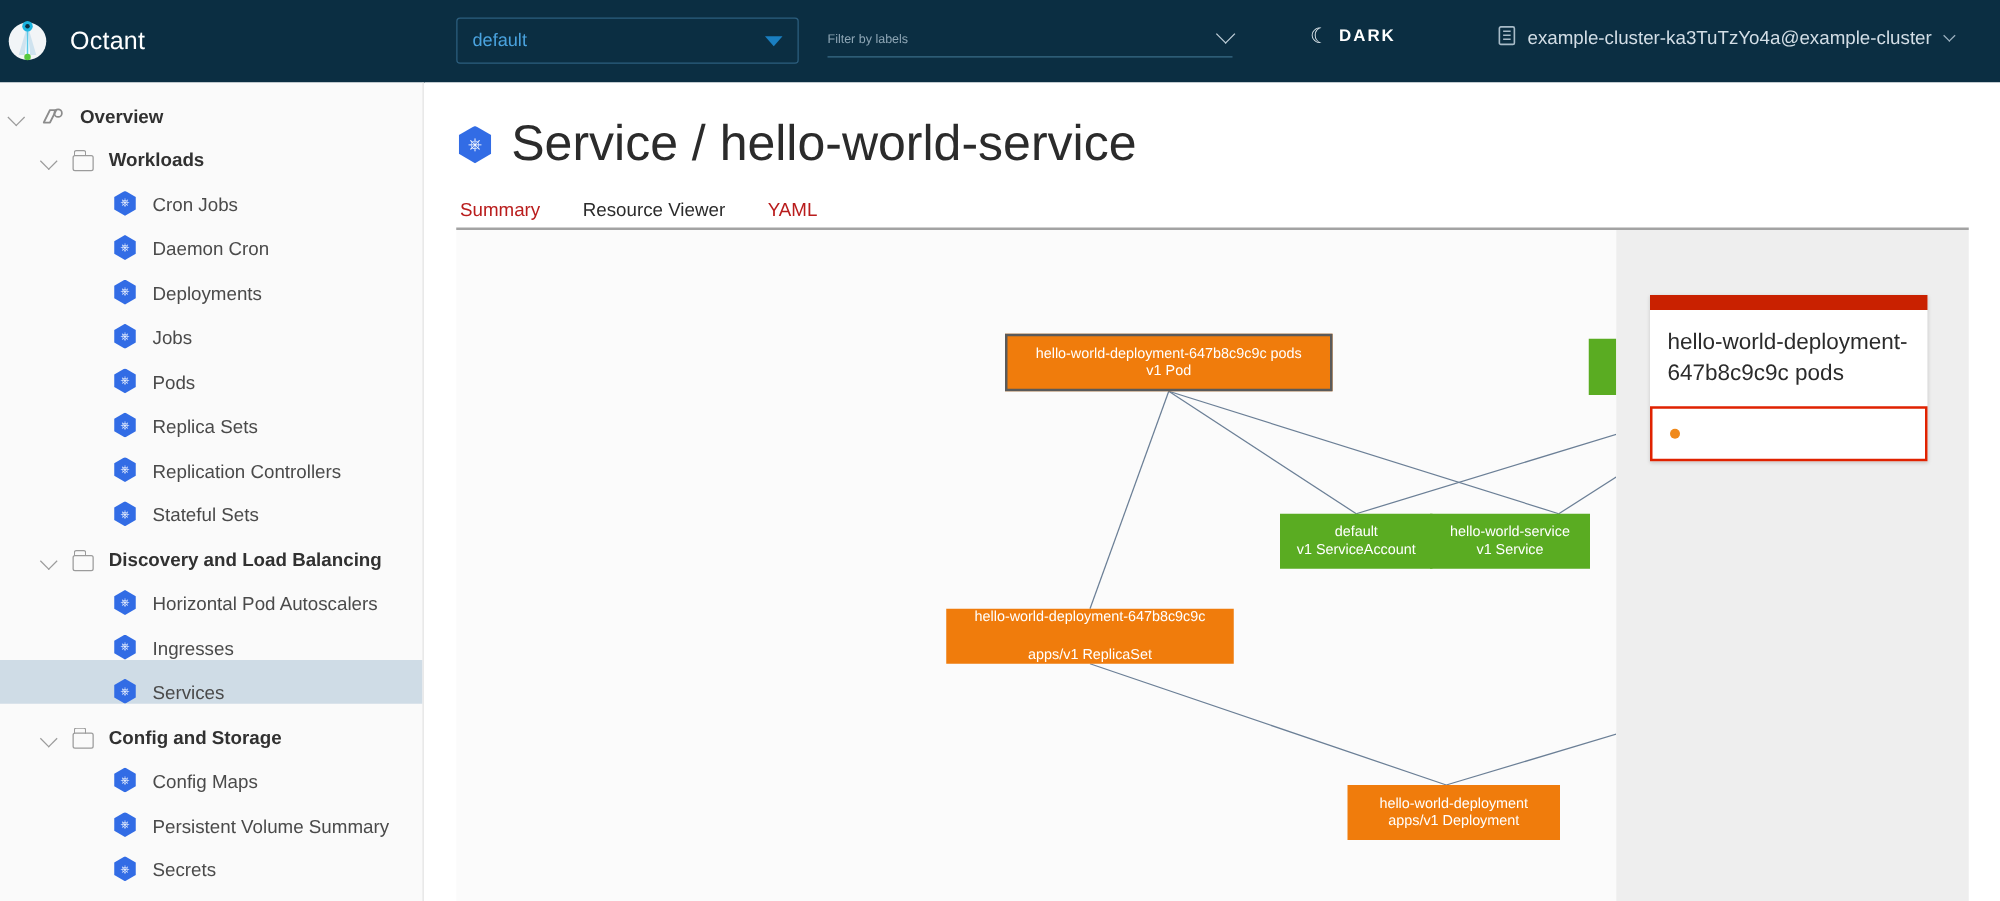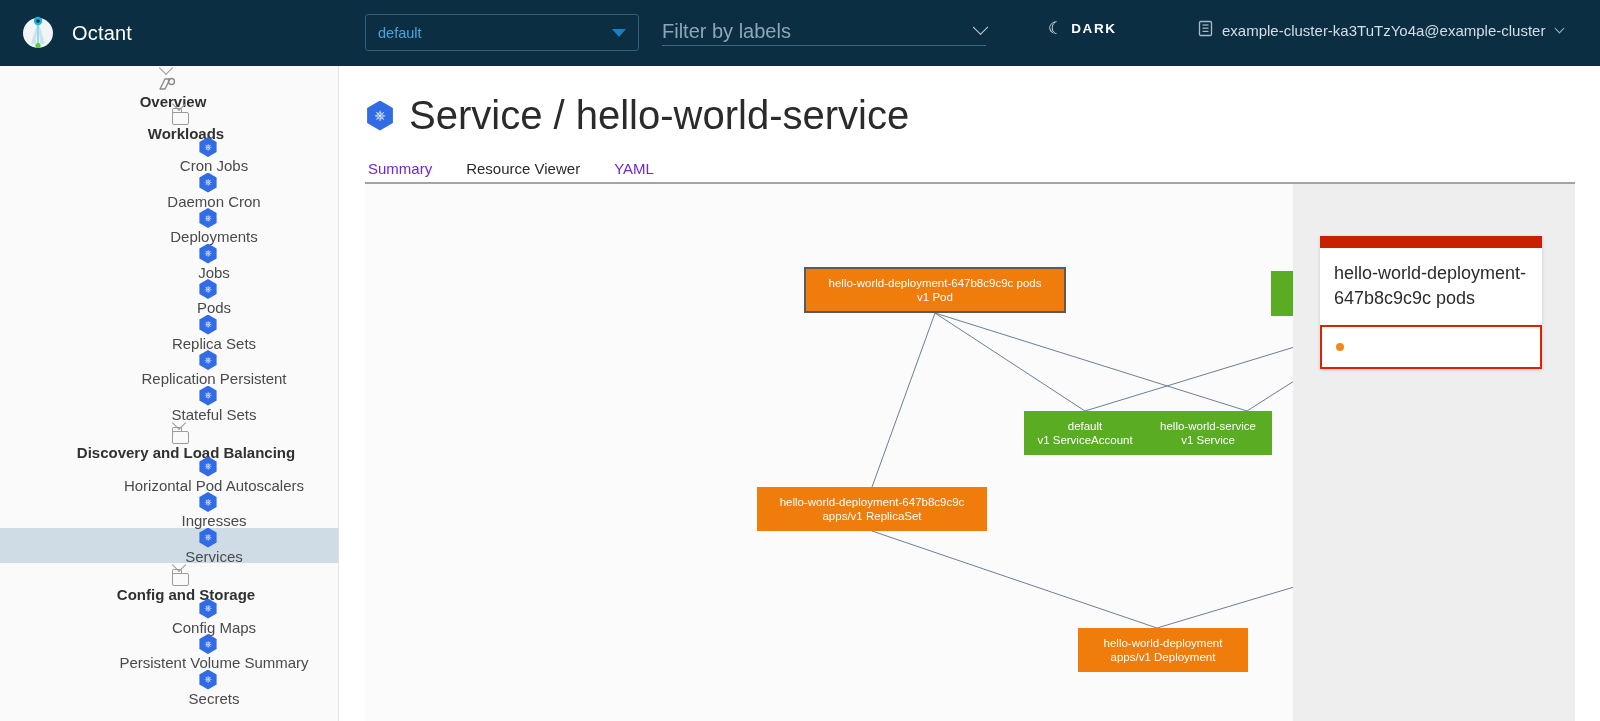--- a/index.html
+++ b/index.html
@@ -8,40 +8,40 @@
     font-family: "Liberation Sans", sans-serif;
     background: #fff; overflow: hidden;
   }
   #app { position: relative; width: 1600px; height: 721px; }
 
   
   .header {
     position: absolute; top: 0; left: 0; width: 1600px; height: 66px;
     background: #0b2e42; display: flex; align-items: center;
   }
-  .brand { display: flex; align-items: center; width: 339px; height: 66px; padding-left: 18px; }
+  .brand { display: flex; align-items: center; width: 339px; height: 66px; padding-left: 2px; }
   .logo-wrap { width: 40px; height: 40px; position: relative; }
   .brand-name {
     color: #fff; font-size: 20px; margin-left: 14px; letter-spacing: .2px;
   }
   .ns-select {
     position: absolute; left: 365px; top: 14px; width: 274px; height: 37px;
     border: 1px solid #2d5f7f; border-radius: 3px; background: transparent;
     display: flex; align-items: center; padding: 0 12px;
   }
   .ns-select .val { color: #4aa3df; font-size: 14.5px; flex: 1; }
   .caret-down {
     width: 0; height: 0; border-left: 7px solid transparent;
     border-right: 7px solid transparent; border-top: 8px solid #1a7fc1;
   }
   .label-filter {
     position: absolute; left: 662px; top: 18px; width: 324px; height: 28px;
     border-bottom: 1px solid #3a6c87; display: flex; align-items: center;
   }
-  .label-filter .ph { color: #8ea6b5; font-size: 20px; flex: 1; }
+  .label-filter .ph { color: #8ea6b5; font-size: 10px; flex: 1; }
   .chev {
     width: 11px; height: 11px; border-right: 1.6px solid #c3d2db;
     border-bottom: 1.6px solid #c3d2db; transform: rotate(45deg) translate(-3px,-3px);
   }
   .dark-toggle {
     position: absolute; left: 1048px; top: 20px; display: flex;
     align-items: center; gap: 8px; color: #fff;
   }
   .moon { font-size: 17px; color: #e6eef3; line-height: 1; }
   .dark-txt { font-size: 13.5px; font-weight: bold; letter-spacing: 1.6px; }
@@ -54,21 +54,21 @@
     border-bottom: 1.4px solid #9fb4c2; transform: rotate(45deg); margin-left: 2px;
     position: relative; top: -2px;
   }
 
   
   .sidebar {
     position: absolute; top: 66px; left: 0; width: 339px; height: 655px;
     background: #fafafa; border-right: 1px solid #e3e3e3; overflow: hidden;
   }
   .nav-row {
-    display: flex; align-items: center; height: 35.5px; font-size: 15px; color: #4a4a4a; flex-direction: column;
+    display: flex; align-items: flex-end; height: 35.5px; font-size: 15px; color: #4a4a4a;
   }
   .nav-row.lvl0 { padding-left: 8px; font-weight: bold; color: #313131; }
   .nav-row.lvl1 { padding-left: 34px; font-weight: bold; color: #313131; }
   .nav-row.lvl2 { padding-left: 90px; }
   .nav-row.active { background: #cfdce6; }
   .nav-caret {
     width: 10px; height: 10px; border-right: 1.8px solid #9b9b9b;
     border-bottom: 1.8px solid #9b9b9b; transform: rotate(45deg);
     margin-right: 14px; position: relative; top: -3px; flex: 0 0 auto;
   }
@@ -93,21 +93,21 @@
   .main { position: absolute; top: 66px; left: 340px; width: 1260px; height: 655px; background: #fff; }
   .page-title { display: flex; align-items: center; padding: 27px 0 0 25px; }
   .title-ico {
     width: 30px; height: 30px; background: #326ce5; margin-right: 14px;
     clip-path: polygon(50% 0%, 93% 25%, 93% 75%, 50% 100%, 7% 75%, 7% 25%);
     display:flex;align-items:center;justify-content:center;color:#fff;font-size:14px;
   }
   .title-txt { font-size: 40px; color: #2b2b2b; font-weight: normal; }
   .tabs { display: flex; margin: 18px 0 0 26px; gap: 30px; }
   .tab {
-    font-size: 15px; color: #6d28d9; padding: 4px 2px 11px 2px; cursor: pointer;
+    font-size: 15px; color: #b91c1c; padding: 4px 2px 11px 2px; cursor: pointer;
   }
   .tab.active { color: #2b2b2b; border-bottom: 1px solid #8b5cf6; }
   .content-wrap {
     position: absolute; top: 116px; left: 25px; width: 1210px; height: 539px;
     border-top: 2px solid #a3a3a3; display: flex;
   }
   .graph-pane { position: relative; width: 928px; height: 539px; background: #fbfbfb; overflow: hidden; }
   .detail-pane { width: 282px; height: 539px; background: #eeeeee; position: relative; }
 
   .node {
@@ -233,21 +233,21 @@
       <div class="nav-row lvl2">
         <span class="k8s-ico">
           <span>⎈</span>
         </span>
         <span>Replica Sets</span>
       </div>
       <div class="nav-row lvl2">
         <span class="k8s-ico">
           <span>⎈</span>
         </span>
-        <span>Replication Persistent</span>
+        <span>Replication Controllers</span>
       </div>
       <div class="nav-row lvl2">
         <span class="k8s-ico">
           <span>⎈</span>
         </span>
         <span>Stateful Sets</span>
       </div>
       <div class="nav-row lvl1">
         <span class="nav-caret"></span>
         <span class="folder"></span>
@@ -330,21 +330,21 @@
           </div>
           <div class="node green" style="left: 906px; top: 87px; width: 250px; height: 45px; background: rgb(90, 172, 34);"></div>
           <div class="node green" style="left: 659px; top: 227px; width: 122px; height: 44px; background: rgb(90, 172, 34);">
             <div>default</div>
             <div class="l2">v1 ServiceAccount</div>
           </div>
           <div class="node green" style="left: 779px; top: 227px; width: 128px; height: 44px; background: rgb(90, 172, 34);">
             <div>hello-world-service</div>
             <div class="l2">v1 Service</div>
           </div>
-          <div class="node orange" style="left: 392px; top: 303px; width: 230px; height: 44px; background: rgb(240, 124, 12);">
+          <div class="node orange" style="left: 392px; top: 303px; width: 230px; height: 44px; background: rgb(240, 124, 12); justify-content: space-between;">
             <div>hello-world-deployment-647b8c9c9c</div>
             <div class="l2">apps/v1 ReplicaSet</div>
           </div>
           <div class="node orange" style="left: 713px; top: 444px; width: 170px; height: 44px; background: rgb(240, 124, 12);">
             <div>hello-world-deployment</div>
             <div class="l2">apps/v1 Deployment</div>
           </div>
         </div>
 
       <div class="detail-pane">

